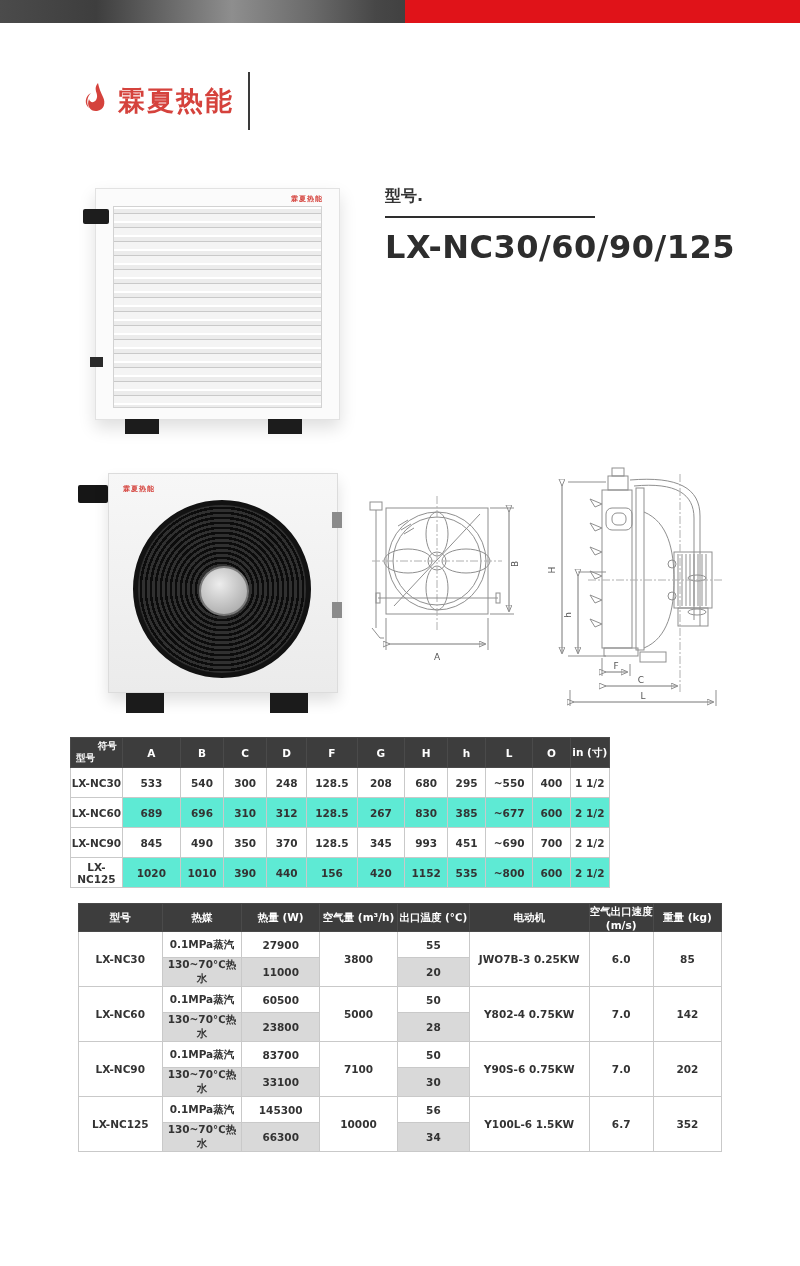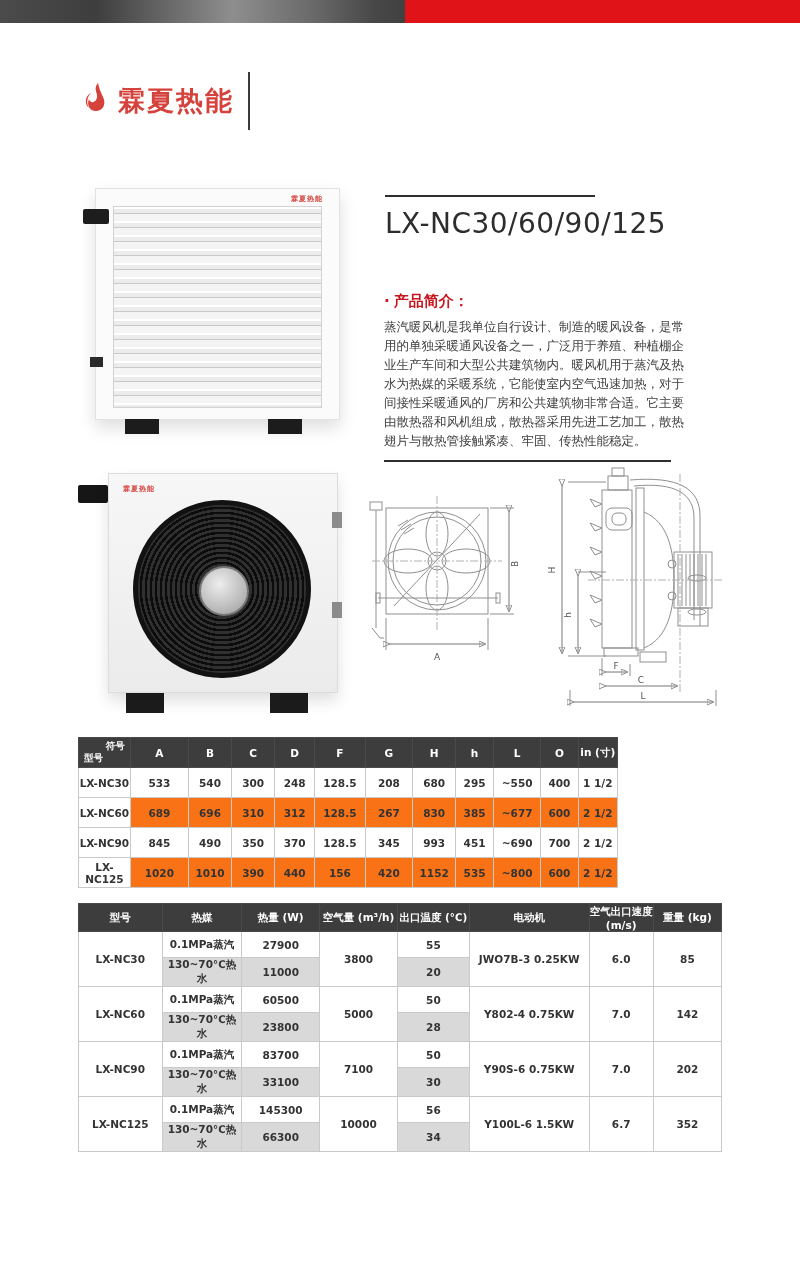--- a/index.html
+++ b/index.html
@@ -43,49 +43,49 @@
     background:radial-gradient(circle at 40% 35%,#ededed,#9c9c9c);border:2px solid #777;}
   .p2-tab{position:absolute;right:-5px;width:10px;height:16px;background:#8b8b8b;}
   .p2-tab.t{top:38px;} .p2-tab.b{bottom:74px;}
   .p2-foot{position:absolute;bottom:0;width:38px;height:20px;background:#1b1b1b;}
   .p2-foot.l{left:18px;} .p2-foot.r{right:30px;}
 
   
   .model-block{position:absolute;left:385px;top:186px;width:310px;}
   .model-label{font-size:16px;font-weight:bold;color:#333;}
   .model-underline{width:210px;height:2px;background:#2e2e2e;margin:9px 0 10px 0;}
-  .model-value{font-size:28px;font-weight:normal;color:#2d2d2d;letter-spacing:.5px;white-space:nowrap;}
+  .model-value{font-size:32px;font-weight:bold;color:#2d2d2d;letter-spacing:.5px;white-space:nowrap;}
 
   
   .intro-block{position:absolute;left:384px;top:292px;width:300px;}
   .intro-heading{font-size:15px;font-weight:bold;color:#c8161e;margin-bottom:6px;}
   .intro-bullet{font-size:15px;margin-right:4px;}
   .intro-body{margin:0;font-size:12.5px;line-height:19px;color:#404040;text-align:justify;}
   .intro-underline{width:287px;height:2px;background:#2e2e2e;margin-top:10px;}
 
   
   .diag1{position:absolute;left:368px;top:478px;}
   .diag2{position:absolute;left:548px;top:460px;}
   .diag line,.diag rect,.diag circle,.diag ellipse,.diag path,.diag polyline{
     stroke:#8f8f8f;stroke-width:1;fill:none;}
   .diag .cl{stroke:#b0b0b0;stroke-dasharray:8 2 2 2;}
   .diag text{fill:#555;font-size:9px;stroke:none;font-family:"DejaVu Sans","Liberation Sans",sans-serif;}
   .diag .dim{stroke:#777;}
 
   
   table{border-collapse:collapse;table-layout:fixed;font-family:"DejaVu Sans","Liberation Sans",sans-serif;}
-  .t1{position:absolute;left:78px;top:737px;width:540px;}
+  .t1{position:absolute;left:70px;top:737px;width:540px;}
   .t2{position:absolute;left:78px;top:903px;width:644px;}
   .t1 th,.t2 th{background:#3d3d3d;color:#fff;font-size:10.5px;font-weight:bold;
     border:1px solid #4a4a4a;padding:0;text-align:center;}
   .t1 td,.t2 td{border:1px solid #c9c9c9;font-size:10.5px;font-weight:bold;color:#333;
     text-align:center;padding:0;background:#fff;}
   .t1 thead tr{height:30px;} .t1 tbody tr{height:30px;}
   .t2 thead tr{height:28px;} .t2 tbody tr{height:26px;}
-  .t1 tr.alt td{background:#f97316;}
+  .t1 tr.alt td{background:#5eead4;}
   .t1 tr.alt td.model-cell{background:#ffffff;}
   .t2 td.gray{background:#d9d9d9;}
   .corner{position:relative;
     background-image:linear-gradient(to bottom right,transparent calc(50% - .8px),#ffffff calc(50% - .8px),#ffffff calc(50% + .8px),transparent calc(50% + .8px));}
   .corner .c-top{position:absolute;top:2px;right:5px;font-size:9.5px;}
   .corner .c-bot{position:absolute;bottom:2px;left:5px;font-size:9.5px;}
 </style>
 </head>
 <body>
 
@@ -108,29 +108,25 @@
       <div class="p1-louvers"></div>
       <div class="p1-pipe-a"></div>
       <div class="p1-pipe-b"></div>
       <div class="p1-pipe-c"></div>
     </div>
     <div class="p1-foot l"></div>
     <div class="p1-foot r"></div>
   </div>
 
   <section class="model-block">
+    <div class="model-label">型号.</div>
     <div class="model-underline"></div>
     <div class="model-value">LX-NC30/60/90/125</div>
   </section>
 
-  <section class="intro-block">
-    <div class="intro-heading"><span class="intro-bullet">·</span><span>产品简介：</span></div>
-    <p class="intro-body">蒸汽暖风机是我单位自行设计、制造的暖风设备，是常用的单独采暖通风设备之一，广泛用于养殖、种植棚企业生产车间和大型公共建筑物内。暖风机用于蒸汽及热水为热媒的采暖系统，它能使室内空气迅速加热，对于间接性采暖通风的厂房和公共建筑物非常合适。它主要由散热器和风机组成，散热器采用先进工艺加工，散热翅片与散热管接触紧凑、牢固、传热性能稳定。</p>
-    <div class="intro-underline"></div>
-  </section>
 
   <div class="photo2">
     <div class="p2-body">
       <span class="p2-badge">霖夏热能</span>
       <div class="p2-fan">
         <div class="p2-hub"></div>
       </div>
       <div class="p2-tab t"></div>
       <div class="p2-tab b"></div>
     </div>

